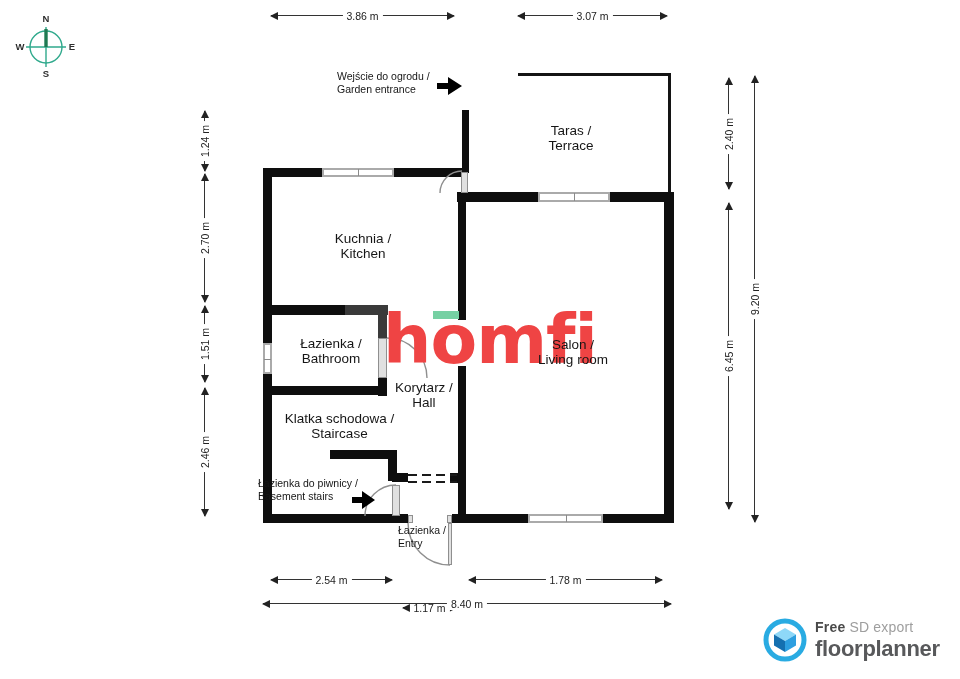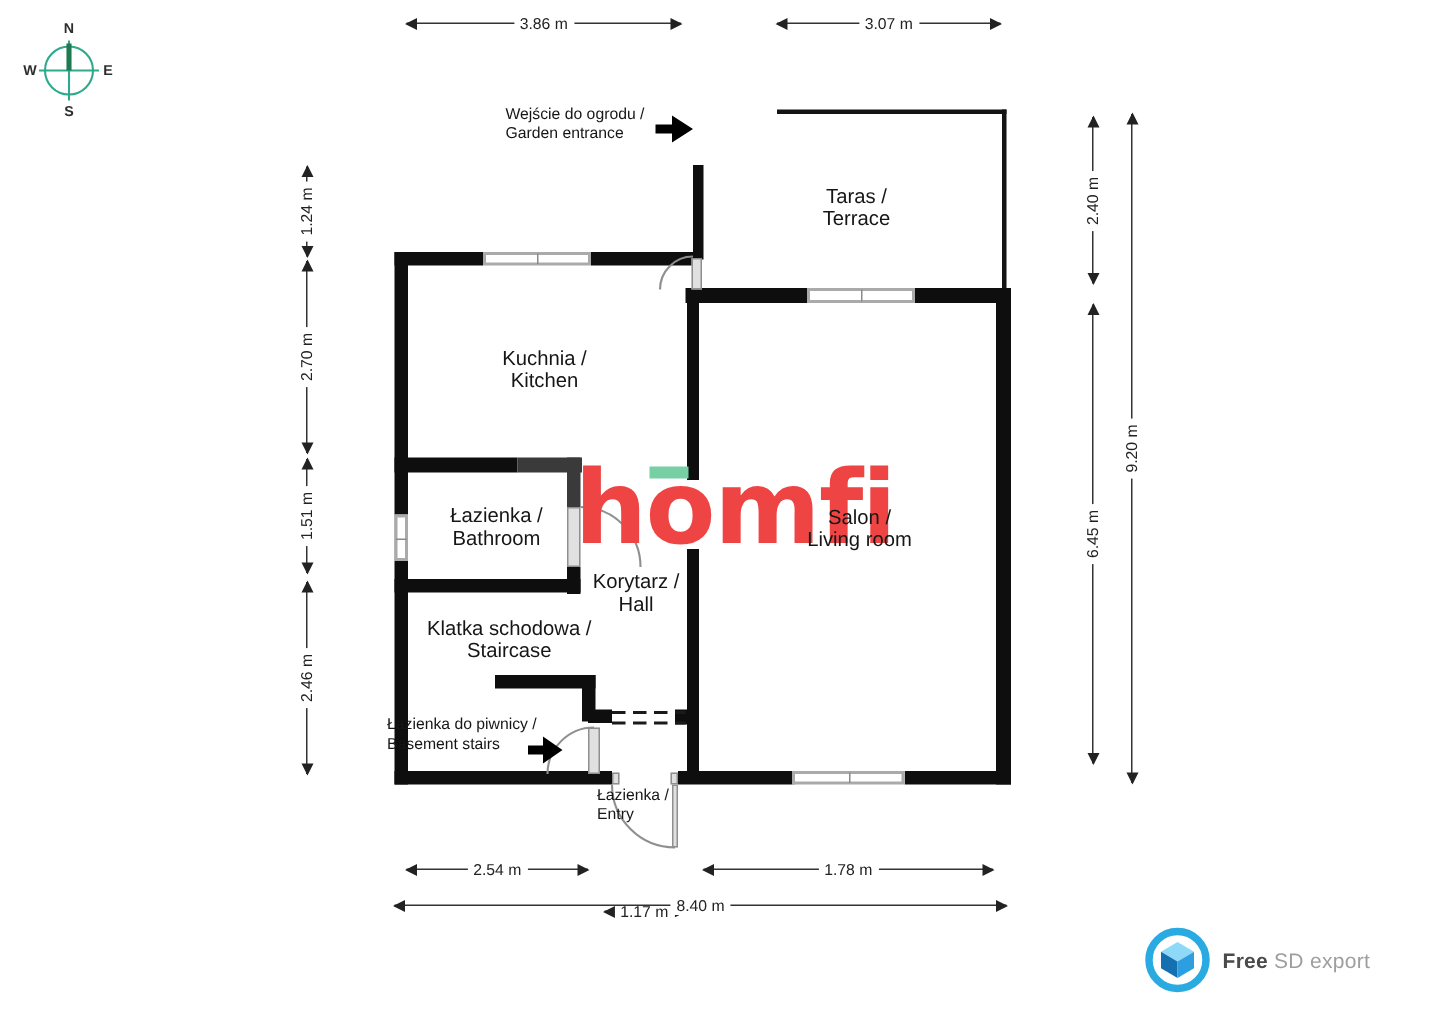--- a/index.html
+++ b/index.html
@@ -239,16 +239,17 @@
     <svg width="44" height="44" viewBox="0 0 44 44">
       <circle cx="22" cy="22" r="19" fill="#fff" stroke="#29abe2" stroke-width="5"></circle>
       <polygon points="22,10 33,16.5 22,23 11,16.5" fill="#8ed8f8"></polygon>
       <polygon points="11,16.5 22,23 22,34 11,27.5" fill="#1470b0"></polygon>
       <polygon points="33,16.5 22,23 22,34 33,27.5" fill="#2d9fe0"></polygon>
     </svg>
     <div class="ft-lines">
       <div class="ft-line1">
         <span class="free">Free</span><span>SD export</span>
       </div>
+      <div class="ft-brand">floorplanner</div>
     </div>
   </div>
 
 </div>
 
 </body></html>

